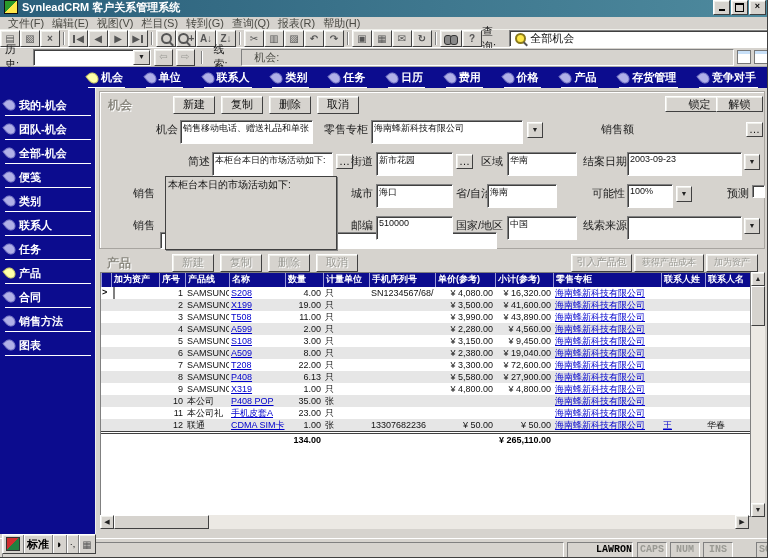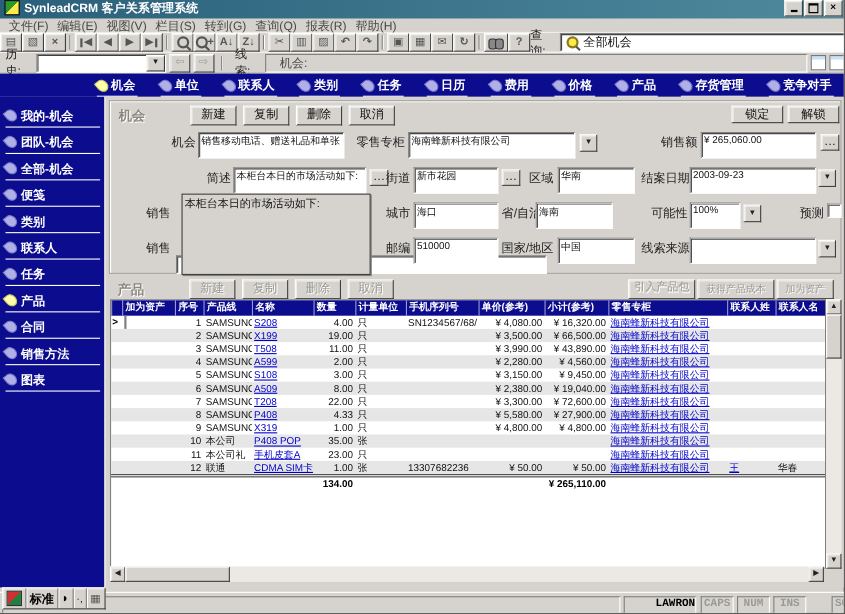--- a/index.html
+++ b/index.html
@@ -283,30 +283,29 @@
   <div class="abs content">
 
     <div class="abs group" style="left:3px;top:3px;width:666px;height:158px;">
       <span class="abs section-title" style="left:8px;top:5px;">机会</span>
       <span id="opp-actions" class="abs" style="left:73px;top:4px;width:250px;height:18px;">
           <span class="btn raised" style="position: absolute; left: 0px; top: 0px; width: 40px;">新建</span>
           <span class="btn raised" style="position: absolute; left: 48px; top: 0px; width: 40px;">复制</span>
           <span class="btn raised" style="position: absolute; left: 96px; top: 0px; width: 40px;">删除</span>
           <span class="btn raised" style="position: absolute; left: 144px; top: 0px; width: 40px;">取消</span>
         </span>
-      <span class="abs btn raised" style="left:565px;top:4px;width:47px;">锁定</span>
+      <span class="abs btn raised" style="left:565px;top:4px;width:69px;">锁定</span>
       <span class="abs btn raised" style="left:616px;top:4px;width:47px;">解锁</span>
 
       <span class="abs flabel" style="left:30px;top:30px;width:48px;">机会</span>
       <span class="abs sunken fval" style="left:80px;top:28px;width:133px;height:24px;">销售移动电话、赠送礼品和单张</span>
       <span class="abs flabel" style="left:218px;top:30px;width:50px;">零售专柜</span>
       <span class="abs sunken fval" style="left:271px;top:28px;width:152px;height:24px;">海南蜂新科技有限公司</span>
       <span class="abs combo-dd raised" style="left:427px;top:30px;">▼</span>
       <span class="abs flabel" style="left:494px;top:30px;width:40px;">销售额</span>
-      <span class="abs sunken fval" style="left:537px;top:28px;width:105px;height:24px;">¥ 265,060.00</span>
       <span class="abs btn raised" style="left:646px;top:30px;width:17px;height:15px;line-height:12px;">…</span>
 
       <span class="abs flabel" style="left:62px;top:62px;width:48px;">简述</span>
       <span class="abs sunken fval" style="left:112px;top:60px;width:121px;height:24px;">本柜台本日的市场活动如下:</span>
       <span class="abs btn raised" style="left:236px;top:62px;width:17px;height:15px;line-height:12px;">…</span>
       <span class="abs flabel" style="left:248px;top:62px;width:25px;">街道</span>
       <span class="abs sunken fval" style="left:276px;top:60px;width:77px;height:24px;">新市花园</span>
       <span class="abs btn raised" style="left:356px;top:62px;width:17px;height:15px;line-height:12px;">…</span>
       <span class="abs flabel" style="left:378px;top:62px;width:25px;">区域</span>
       <span class="abs sunken fval" style="left:407px;top:60px;width:70px;height:24px;">华南</span>
@@ -390,21 +389,21 @@
             <div class="grid trow alt">
               <span class="tc marker"></span>
               <span class="tc"></span>
               <span class="tc r">2</span>
               <span class="tc">SAMSUNG</span>
               <span class="tc"><a>X199</a></span>
               <span class="tc r">19.00</span>
               <span class="tc">只</span>
               <span class="tc"></span>
               <span class="tc r">¥ 3,500.00</span>
-              <span class="tc r">¥ 66,500.00</span>
+              <span class="tc r">¥ 41,600.00</span>
               <span class="tc"><a>海南蜂新科技有限公司</a></span>
               <span class="tc"></span>
               <span class="tc"></span>
             </div>
             <div class="grid trow">
               <span class="tc marker"></span>
               <span class="tc"></span>
               <span class="tc r">3</span>
               <span class="tc">SAMSUNG</span>
               <span class="tc"><a>T508</a></span>
@@ -476,21 +475,21 @@
               <span class="tc"><a>海南蜂新科技有限公司</a></span>
               <span class="tc"></span>
               <span class="tc"></span>
             </div>
             <div class="grid trow alt">
               <span class="tc marker"></span>
               <span class="tc"></span>
               <span class="tc r">8</span>
               <span class="tc">SAMSUNG</span>
               <span class="tc"><a>P408</a></span>
-              <span class="tc r">4.33</span>
+              <span class="tc r">6.13</span>
               <span class="tc">只</span>
               <span class="tc"></span>
               <span class="tc r">¥ 5,580.00</span>
               <span class="tc r">¥ 27,900.00</span>
               <span class="tc"><a>海南蜂新科技有限公司</a></span>
               <span class="tc"></span>
               <span class="tc"></span>
             </div>
             <div class="grid trow">
               <span class="tc marker"></span>

